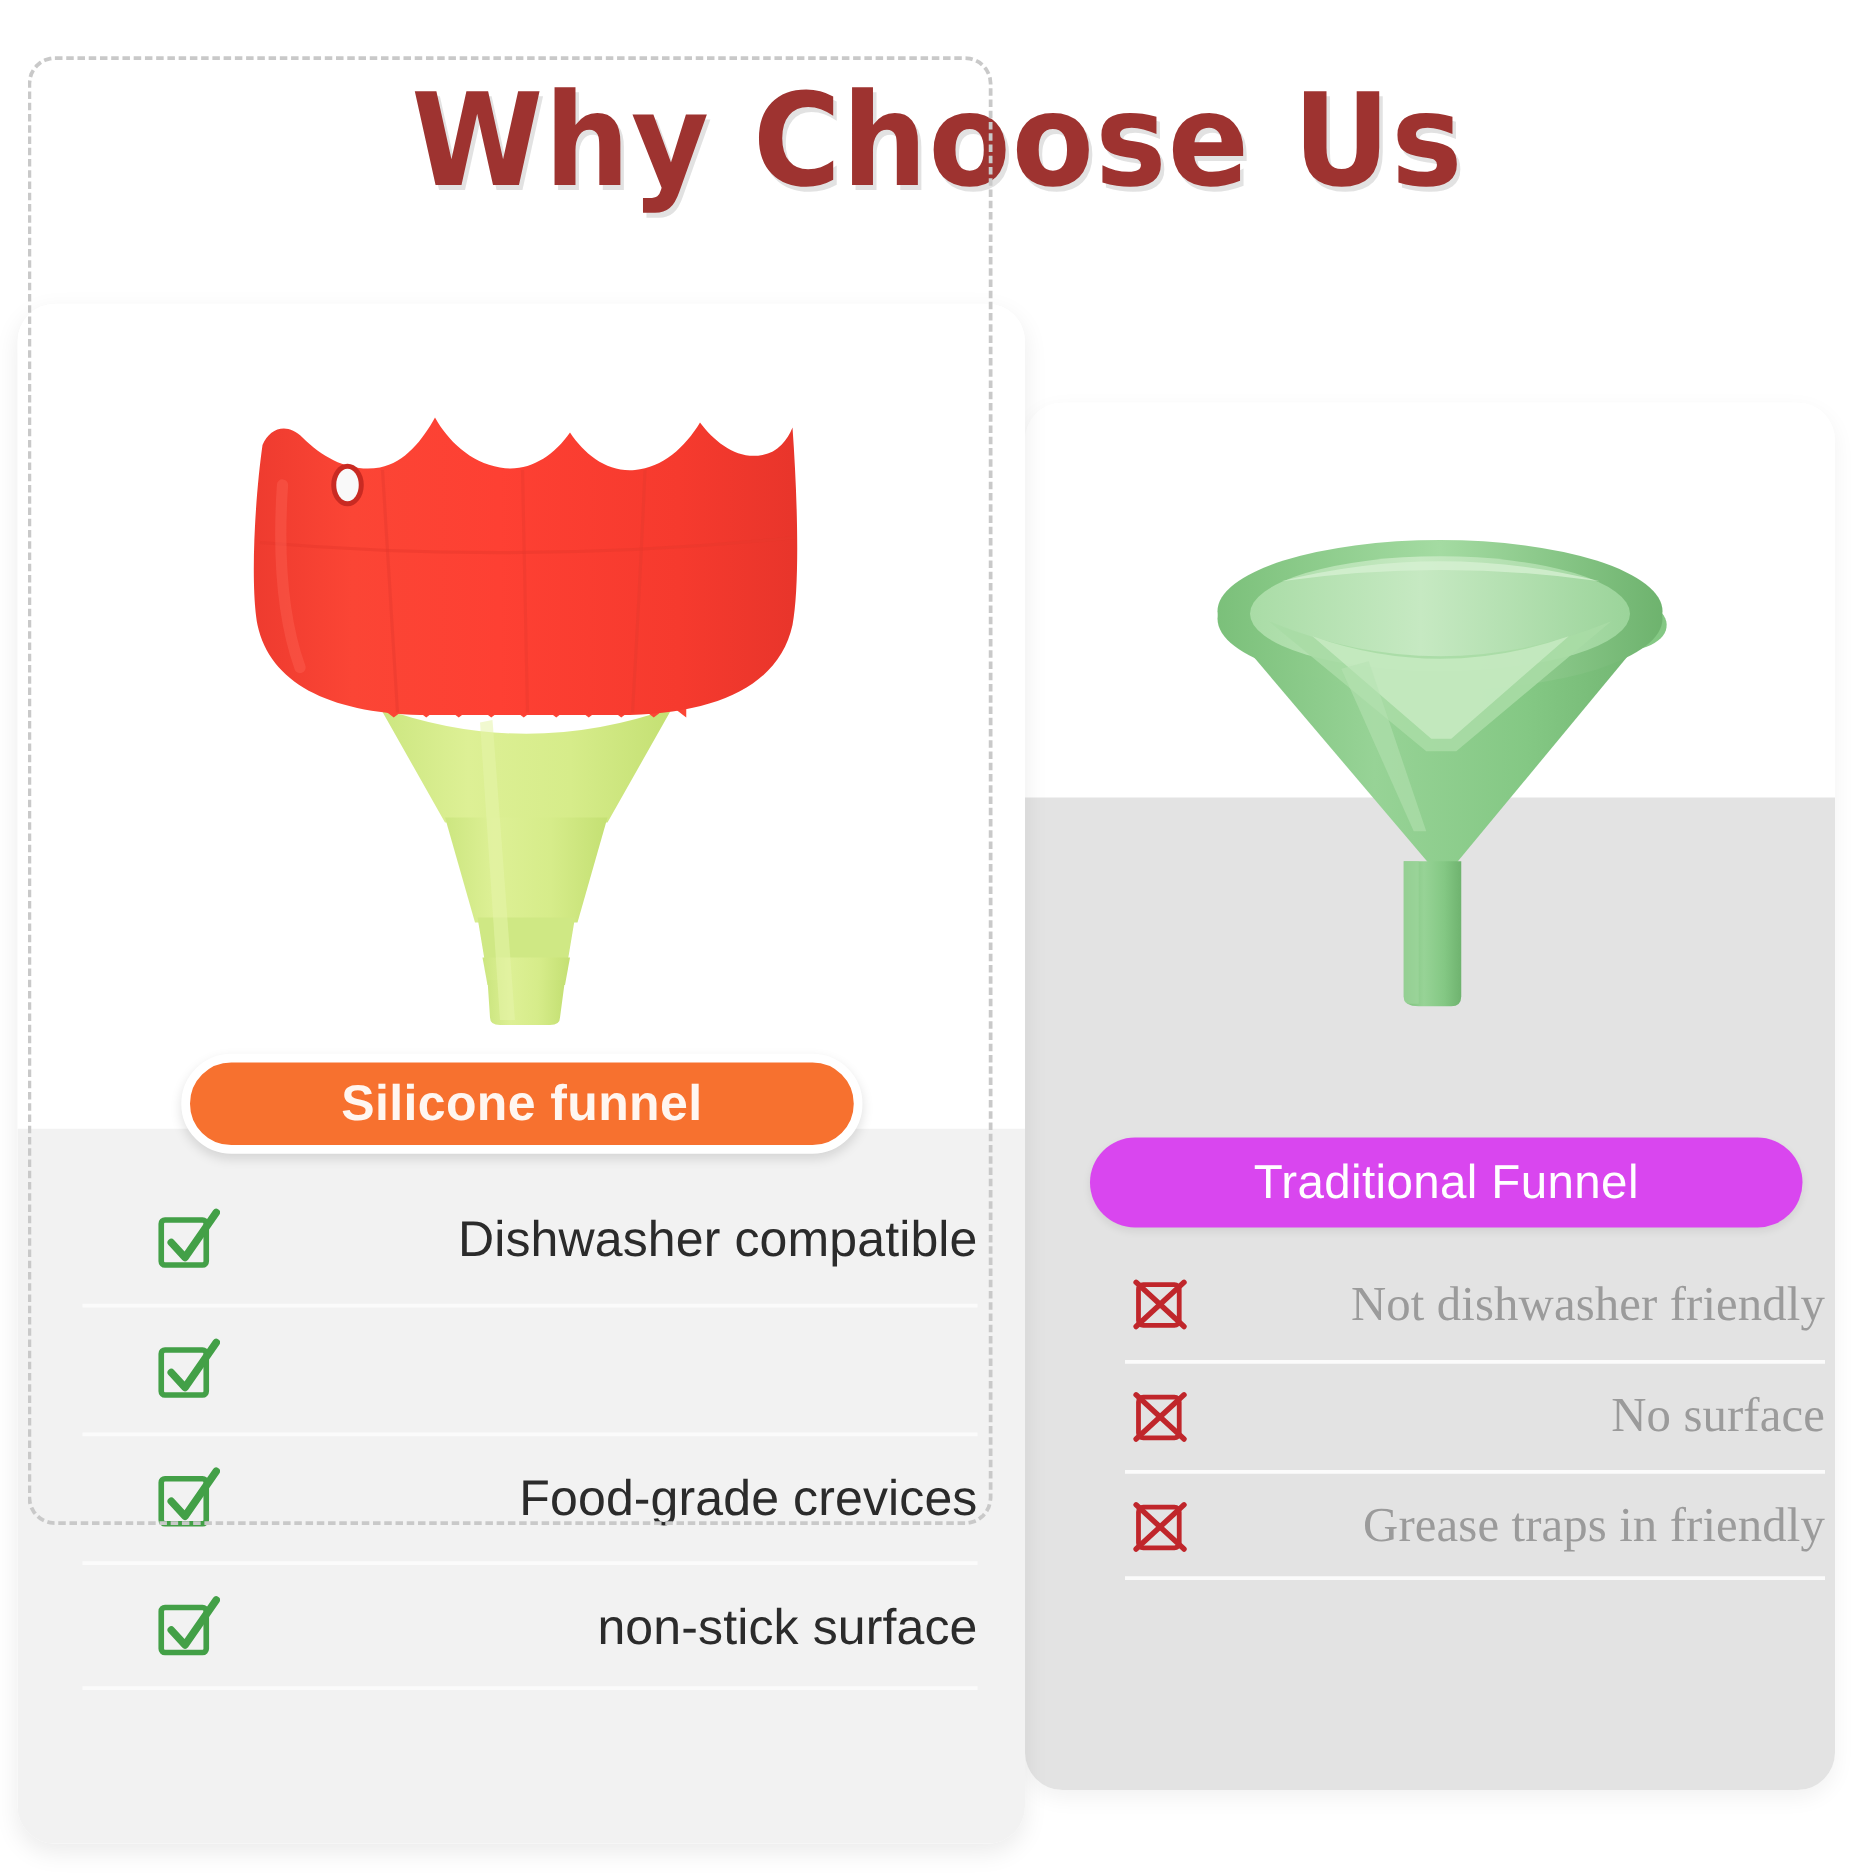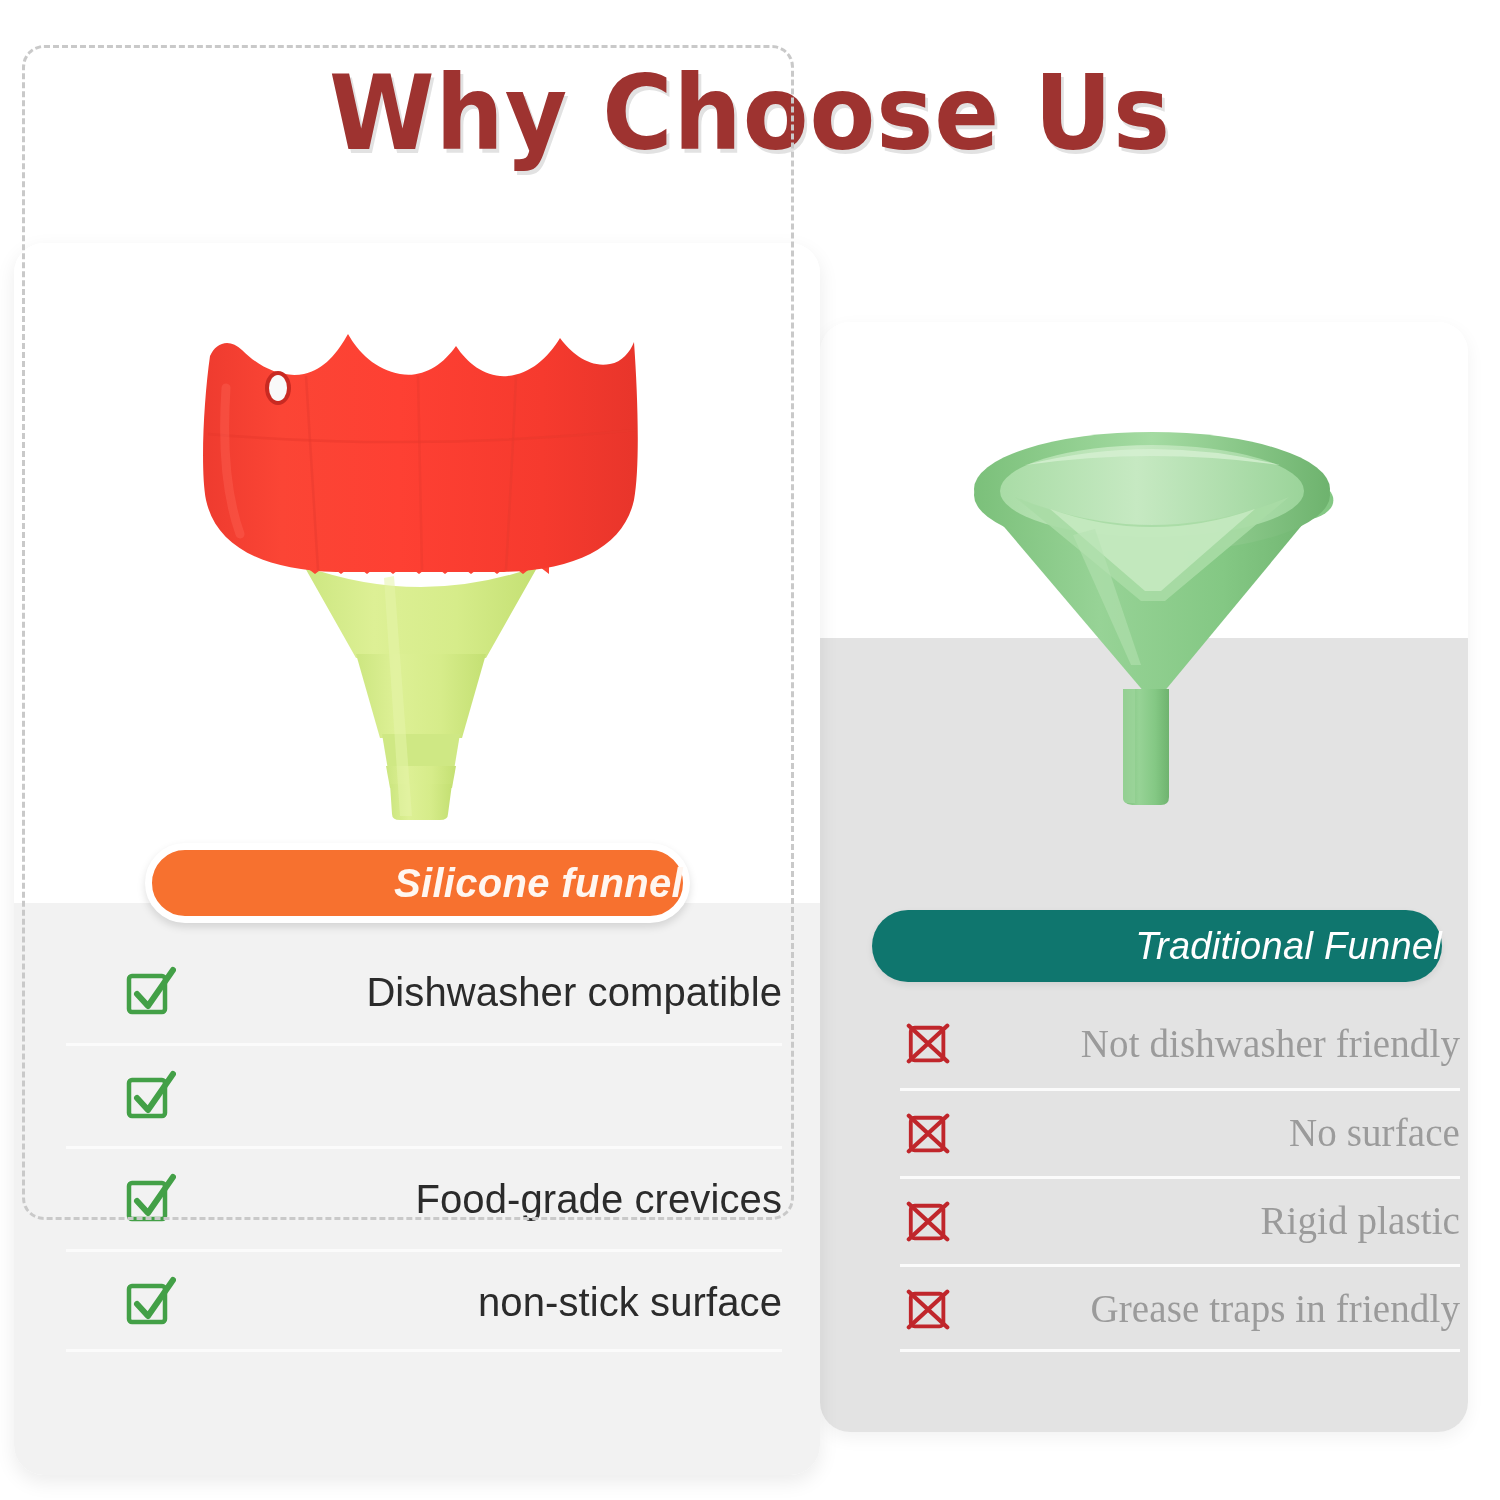--- a/index.html
+++ b/index.html
@@ -82,42 +82,41 @@
   }
 
   
   .product-img{ position:absolute; z-index:4; }
 
   
   .pill{
     position:absolute;
     display:flex;
     align-items:center;
-    justify-content:flex-end;
+    justify-content:center;
     border-radius:100px;
     box-sizing:border-box;
     white-space:nowrap;
-    font-style:italic;
   }
   .pill-primary{
     left:145px; top:843px;
     width:545px; height:80px;
     background:#F7712F;
     border:7px solid #ffffff;
     color:#FFF6F0;
     font-size:40px;
     font-weight:bold;
     letter-spacing:0.3px;
     z-index:7;
     box-shadow:0 4px 9px rgba(0,0,0,0.13);
   }
   .pill-secondary{
     left:872px; top:910px;
     width:570px; height:72px;
-    background:#0f766e;
+    background:#d946ef;
     color:#ffffff;
     font-size:38px;
     font-weight:normal;
     letter-spacing:0.3px;
     z-index:2;
     box-shadow:0 3px 7px rgba(0,0,0,0.08);
   }
 
   
   .feature-list{ position:absolute; z-index:5; }
@@ -227,28 +226,20 @@
 
   <div class="feature-row">
     <svg class="f-icon" viewBox="0 0 48 48" xmlns="http://www.w3.org/2000/svg">
       <rect x="5" y="7" width="34" height="34" rx="4" fill="none" stroke="#C0262B" stroke-width="4"></rect>
       <path d="M3 5 L43 42" stroke="#C0262B" stroke-width="4.5" stroke-linecap="round"></path>
       <path d="M43 5 L3 42" stroke="#C0262B" stroke-width="4.5" stroke-linecap="round"></path>
     </svg>
     <span class="f-label">No surface</span>
   </div>
 
-  <div class="feature-row">
-    <svg class="f-icon" viewBox="0 0 48 48" xmlns="http://www.w3.org/2000/svg">
-      <rect x="5" y="7" width="34" height="34" rx="4" fill="none" stroke="#C0262B" stroke-width="4"></rect>
-      <path d="M3 5 L43 42" stroke="#C0262B" stroke-width="4.5" stroke-linecap="round"></path>
-      <path d="M43 5 L3 42" stroke="#C0262B" stroke-width="4.5" stroke-linecap="round"></path>
-    </svg>
-    <span class="f-label">Rigid plastic</span>
-  </div>
 
   <div class="feature-row">
     <svg class="f-icon" viewBox="0 0 48 48" xmlns="http://www.w3.org/2000/svg">
       <rect x="5" y="7" width="34" height="34" rx="4" fill="none" stroke="#C0262B" stroke-width="4"></rect>
       <path d="M3 5 L43 42" stroke="#C0262B" stroke-width="4.5" stroke-linecap="round"></path>
       <path d="M43 5 L3 42" stroke="#C0262B" stroke-width="4.5" stroke-linecap="round"></path>
     </svg>
     <span class="f-label">Grease traps in friendly</span>
   </div>
 

